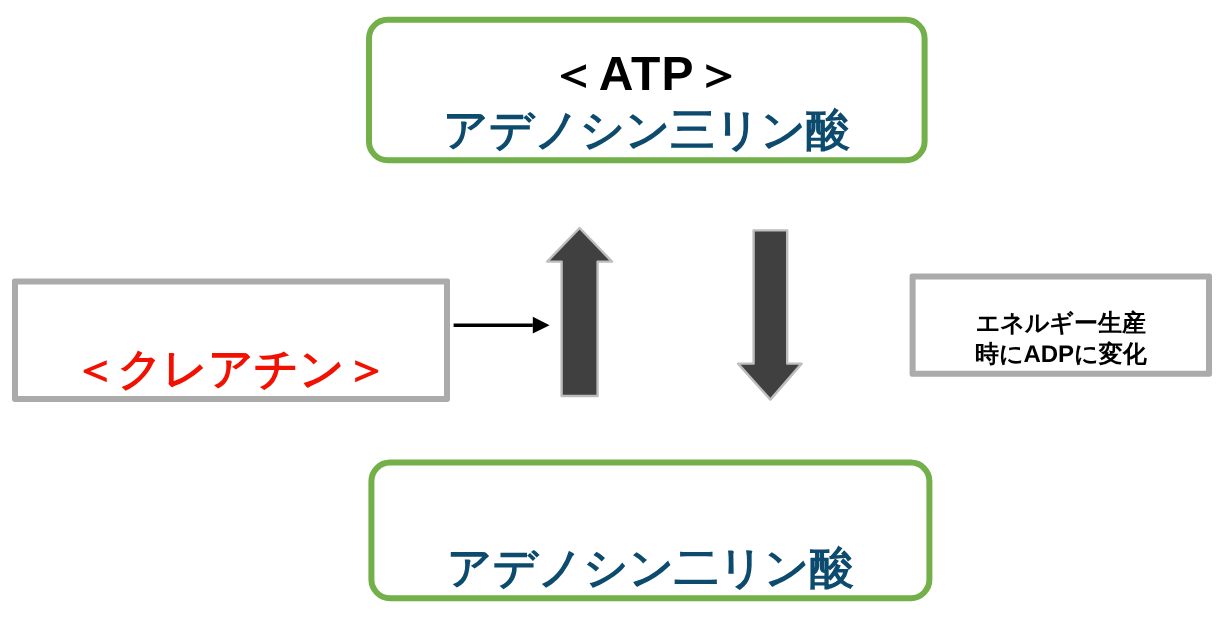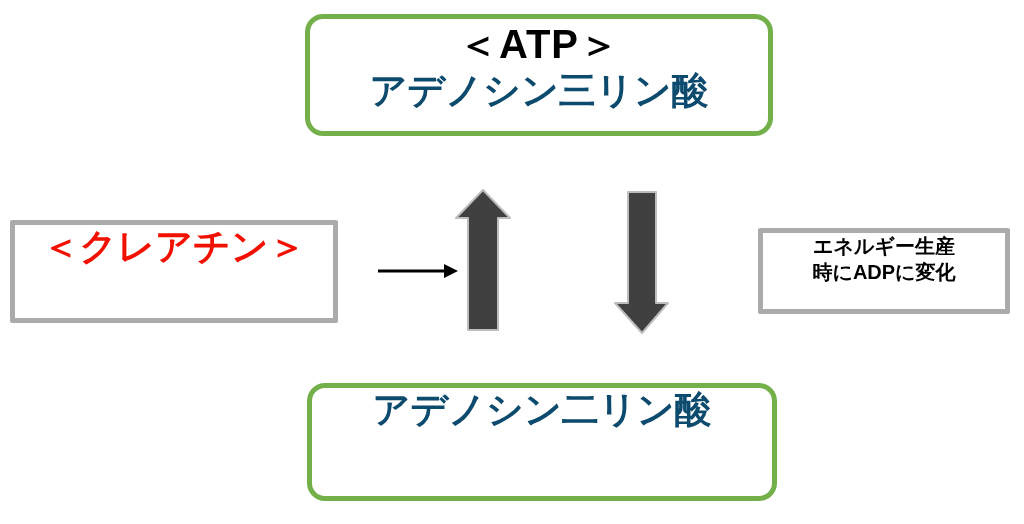--- a/index.html
+++ b/index.html
@@ -15,34 +15,34 @@
     background: #ffffff;
     overflow: hidden;
   }
   .box {
     position: absolute;
     box-sizing: border-box;
     background: #ffffff;
     display: flex;
     flex-direction: column;
     align-items: center;
-    justify-content: flex-start;
+    justify-content: flex-end;
     text-align: center;
   }
   .green-box {
     border: 5px solid #73b04a;
     border-radius: 18px;
   }
   .gray-box {
     border: 5px solid #ababab;
     border-radius: 2px;
   }
   .node-atp { left: 305px; top: 14px; width: 468px; height: 122px; }
   .node-adp { left: 307px; top: 383px; width: 470px; height: 118px; }
-  .node-creatine { left: 10px; top: 220px; width: 328px; height: 103px; }
+  .node-creatine { left: 10px; top: 232px; width: 365px; height: 103px; }
   .node-energy { left: 758px; top: 228px; width: 252px; height: 86px; }
 
   .nucleotide-title {
     font-size: 40px;
     font-weight: bold;
     color: #000000;
     line-height: 1.25;
     letter-spacing: 1px;
   }
   .nucleotide-sub {

